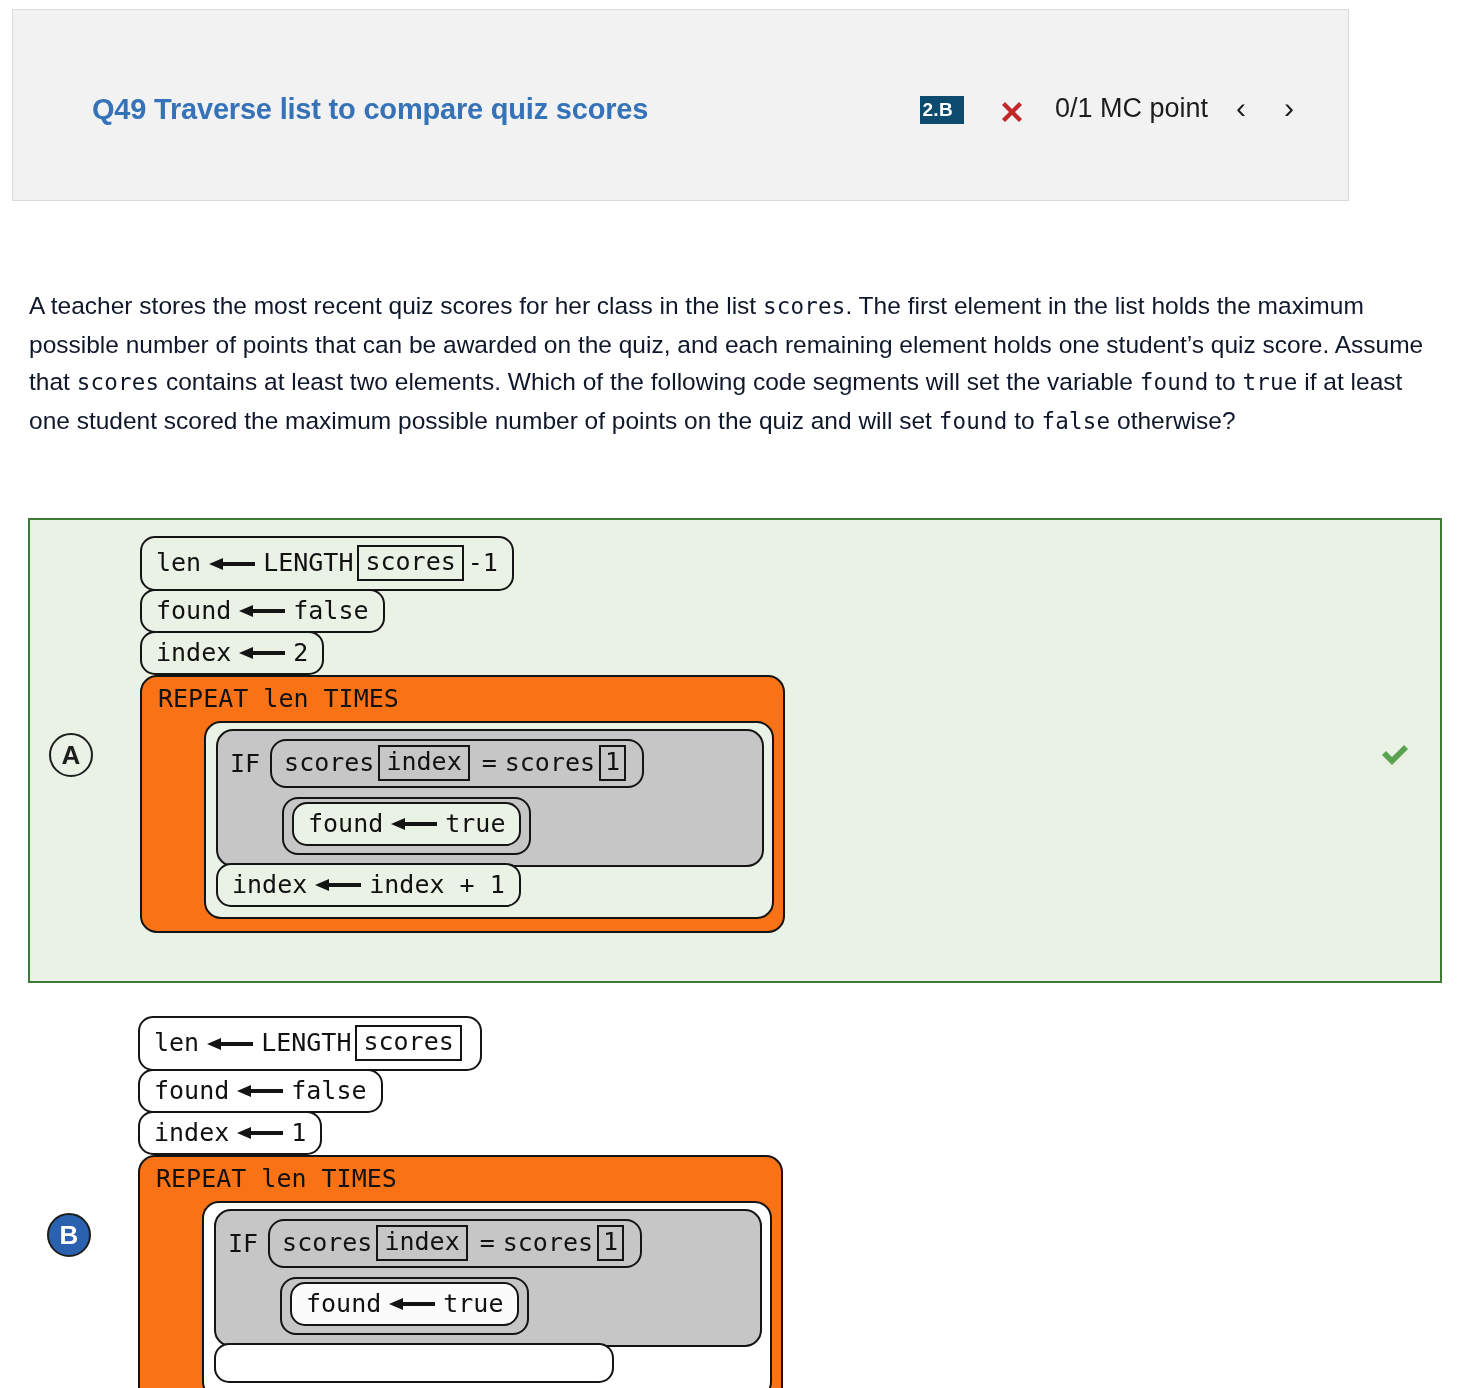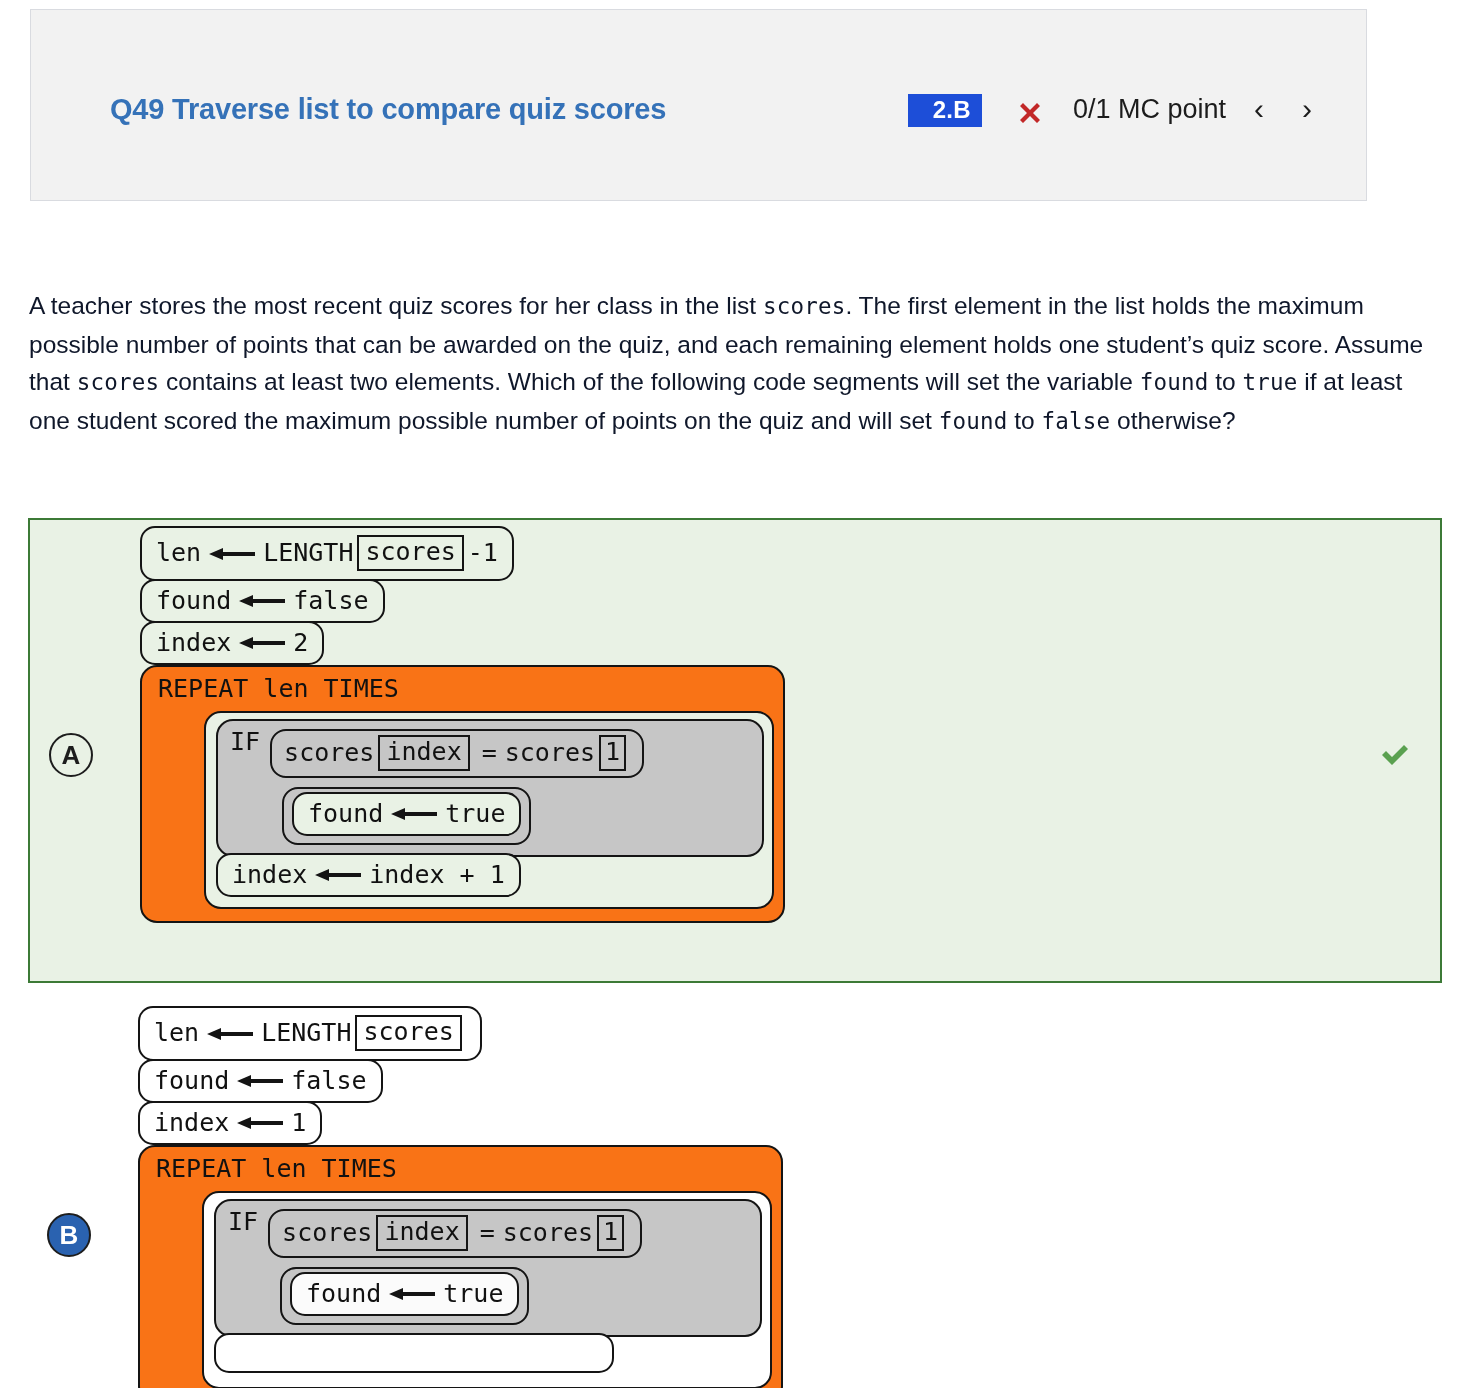--- a/index.html
+++ b/index.html
@@ -13,21 +13,21 @@
     height: 1388px;
     overflow: hidden;
     font-family: "Liberation Sans", sans-serif;
     color: #222222;
     position: relative;
   }
 
   
   .qheader {
     position: absolute;
-    left: 30px;
+    left: 12px;
     top: 9px;
     width: 1337px;
     height: 192px;
     background: #f2f2f2;
     border: 1px solid #d9dbe0;
     box-sizing: border-box;
   }
   .qtitle {
     position: absolute;
     left: 79px;
@@ -42,25 +42,25 @@
     position: absolute;
     right: 48px;
     top: 84px;
     display: flex;
     align-items: center;
     gap: 0px;
     white-space: nowrap;
   }
   .badge {
     display: inline-block;
-    background: #1d4ed8;
+    background: #0c4a6e;
     color: #ffffff;
-    font-size: 24px;
+    font-size: 19px;
     font-weight: bold;
-    padding: 4px 11px 5px 25px;
+    padding: 4px 11px 5px 2px;
     line-height: 1;
     letter-spacing: 0.3px;
   }
   .x-mark {
     display: inline-block;
     margin-left: 33px;
     width: 30px;
     height: 30px;
     position: relative;
     top: 2px;
@@ -152,21 +152,21 @@
     right: 28px;
     top: 218px;
     width: 34px;
     height: 34px;
   }
 
   
   .code {
     position: absolute;
     left: 110px;
-    top: 8px;
+    top: 18px;
     font-family: "DejaVu Sans Mono", "Liberation Mono", monospace;
     font-size: 25px;
     color: #111111;
     line-height: 1;
   }
   
   .stmt {
     border: 2.5px solid #141414;
     border-radius: 15px;
     padding: 7px 14px 8px 14px;
@@ -238,21 +238,21 @@
     border: 2.5px solid #141414;
     border-radius: 17px;
     background: #c6c6c6;
     padding: 8px 12px 10px 12px;
     display: inline-block;
     box-sizing: border-box;
     position: relative;
   }
   .if-head {
     display: flex;
-    align-items: flex-start;
+    align-items: center;
     white-space: nowrap;
   }
   .cond {
     border: 2.5px solid #141414;
     border-radius: 16px;
     background: #c6c6c6;
     padding: 4px 12px 5px 12px;
     margin-left: 10px;
     display: inline-flex;
     align-items: center;

